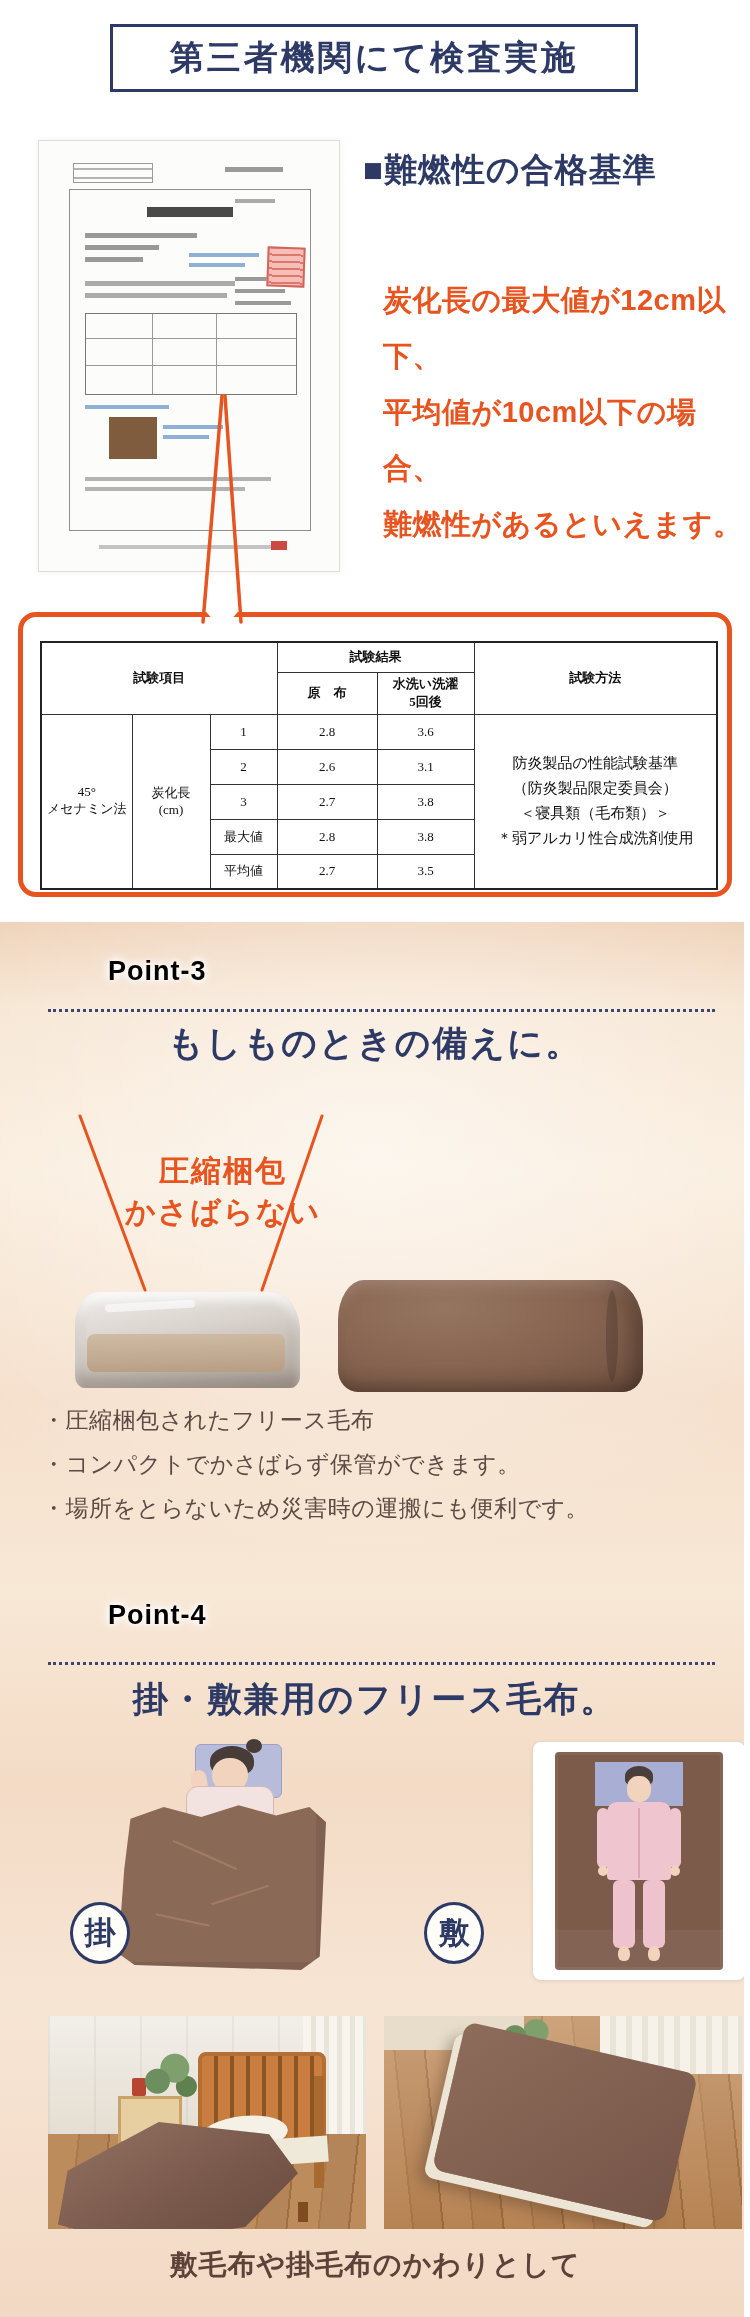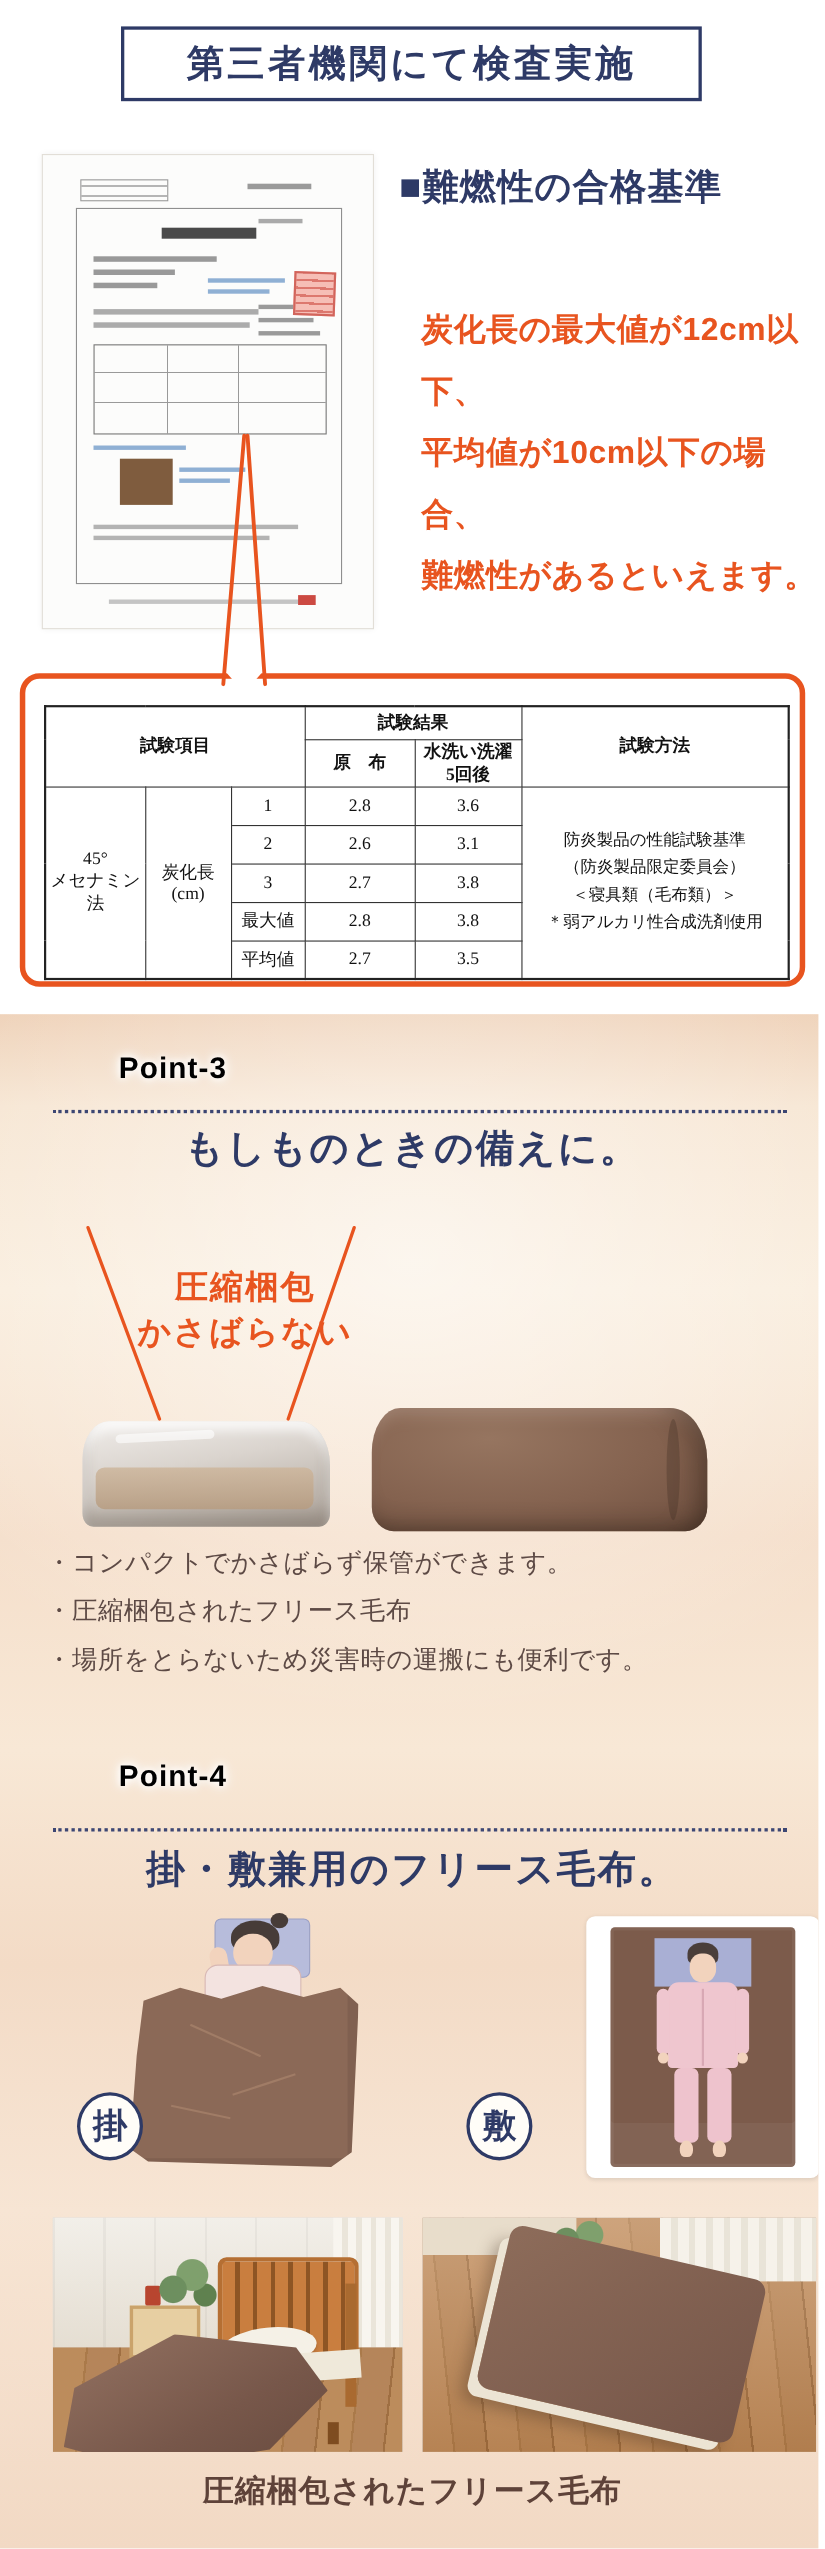--- a/index.html
+++ b/index.html
@@ -50,21 +50,21 @@
   .c-f1{left:46px;top:336px;width:186px;height:4px;background:#b3b3b3;}
   .c-f2{left:46px;top:346px;width:160px;height:4px;background:#b3b3b3;}
   .c-f3{left:60px;top:404px;width:186px;height:4px;background:#c4c4c4;}
   .c-red{left:232px;top:400px;width:16px;height:9px;background:#cc4a42;}
 
   
   .result-box{left:18px;top:612px;width:704px;height:275px;border:5px solid #e8541f;
     border-radius:18px;background:#fff;}
   .ttable{left:40px;top:641px;border-collapse:collapse;table-layout:fixed;width:676px;
     font-family:"Liberation Serif","DejaVu Serif",serif;color:#111;}
-  .ttable td{border:1.5px solid #333;text-align:center;vertical-align:middle;font-size:16px;padding:0;}
+  .ttable td{border:1.5px solid #333;text-align:center;vertical-align:middle;font-size:13px;padding:0;}
   .ttable{border:2px solid #222;}
   .ttable tr.h1{height:30px;} .ttable tr.h2{height:42px;} .ttable tr.b{height:35px;}
   .ttable td.head{font-weight:600;}
   .ttable td.method{font-size:15px;line-height:25px;}
 
   
   .beige{left:0;top:922px;width:750px;height:1395px;
     background:
       radial-gradient(120% 50% at 50% 16%, rgba(255,255,255,.55), rgba(255,255,255,0) 60%),
       linear-gradient(180deg,#eed0b6 0%,#f6e4d0 6%,#f9ecdb 18%,#f5dfcb 34%,#f8e8d6 48%,#f3dbc6 62%,#f7e5d4 78%,#f2d9c4 100%);}
@@ -294,22 +294,22 @@
 
   <div class="abs packed">
     <div class="abs packed-inner"></div>
     <div class="abs packed-shine"></div>
   </div>
   <div class="abs folded">
     <div class="abs folded-edge"></div>
   </div>
 
   <div class="abs bullets" style="left:42px;top:1398px;width:680px;">
+    <div>・圧縮梱包されたフリース毛布</div>
     <div>・コンパクトでかさばらず保管ができます。</div>
-    <div>・圧縮梱包されたフリース毛布</div>
     <div>・場所をとらないため災害時の運搬にも便利です。</div>
   </div>
 
   <div class="abs point-label" style="left:108px;top:1600px;">Point-4</div>
   <div class="abs dotline" style="left:48px;top:1662px;"></div>
   <div class="abs sec-title" style="left:0;top:1676px;">掛・敷兼用のフリース毛布。</div>
 
   <div class="abs kake">
     <div class="k-pillow"></div>
     <div class="k-hair"></div>
@@ -362,21 +362,21 @@
   </div>
   <div class="abs photo photoR">
     <div class="pr-floor"></div>
     <div class="pr-wall"></div>
     <div class="pr-curtain"></div>
     <div class="pr-plant"></div>
     <div class="pr-basket"></div>
     <div class="pr-mattress"></div>
   </div>
 
-  <div class="abs caption" style="left:0;top:2246px;">圧縮梱包されたフリース毛布</div>
+  <div class="abs caption" style="left:0;top:2246px;">敷毛布や掛毛布のかわりとして</div>
 
   <svg class="overlay" width="750" height="2317" viewBox="0 0 750 2317">
     <polygon points="201,606 243,606 222,630" fill="#ffffff"></polygon>
     <line x1="222" y1="396" x2="203" y2="622" stroke="#e8541f" stroke-width="3.5" stroke-linecap="round"></line>
     <line x1="225" y1="396" x2="241" y2="622" stroke="#e8541f" stroke-width="3.5" stroke-linecap="round"></line>
     <line x1="80" y1="1116" x2="145" y2="1290" stroke="#e8541f" stroke-width="3" stroke-linecap="round"></line>
     <line x1="322" y1="1116" x2="262" y2="1290" stroke="#e8541f" stroke-width="3" stroke-linecap="round"></line>
   </svg>
 
 </div>

